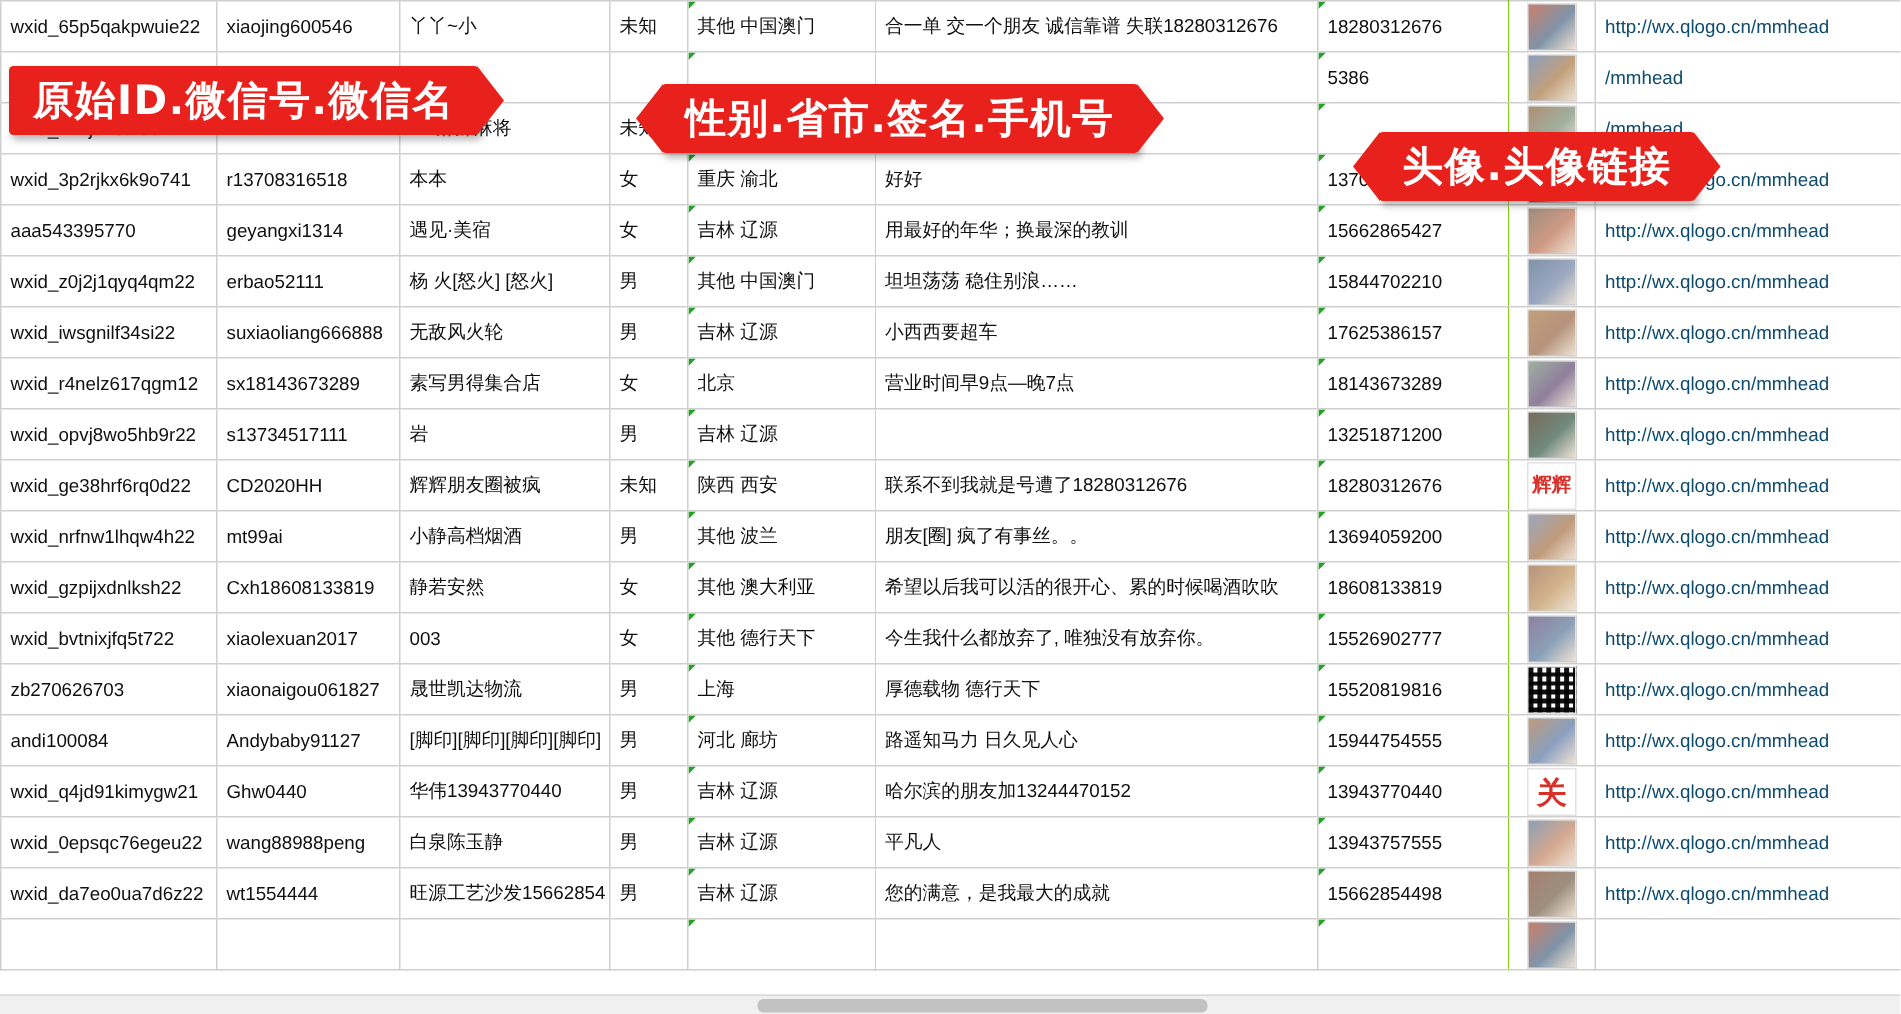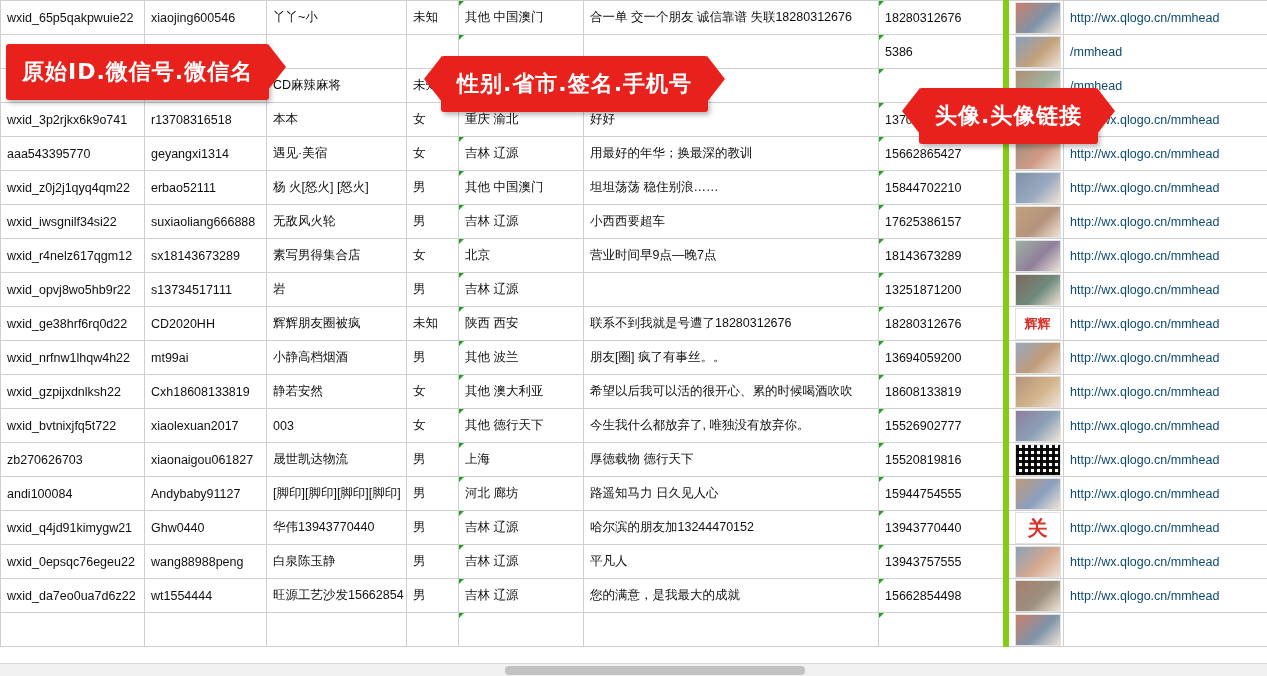--- a/index.html
+++ b/index.html
@@ -40,29 +40,29 @@
   col.c-name     { width: 140px; }
   col.c-gender   { width: 52px;  }
   col.c-region   { width: 125px; }
   col.c-sign     { width: 295px; }
   col.c-phone    { width: 127px; }
   col.c-avatar   { width: 58px;  }
   col.c-link     { width: 204px; }
 
   td.avatar-cell { padding: 0; text-align: center; }
   .avatar {
-    width: 46px; height: 32px;
+    width: 33px; height: 32px;
     margin: 0 auto;
     display: block;
     border: 1px solid #e2e2e2;
   }
   td.link-cell { color: #0c4a6e; }
 
   
-  .sheet tr td:nth-child(7) { border-right: 6px solid #84cc16; }
+  .sheet tr td:nth-child(7) { border-right: 1px solid #84cc16; }
 
   
   td.region-cell { position: relative; margin-left: 41px; }
   td.region-cell::before {
     content: "";
     position: absolute;
     left: 0; top: 0;
     border-top: 5px solid #22a322;
     border-right: 5px solid transparent;
   }
@@ -71,24 +71,24 @@
     content: "";
     position: absolute;
     left: 0; top: 0;
     border-top: 5px solid #22a322;
     border-right: 5px solid transparent;
   }
 
   
   .ribbon {
     position: absolute;
-    height: 56px;
+    height: 46px;
     background: #e8211c;
     color: #ffffff;
-    font-size: 22px;
+    font-size: 27px;
     font-weight: bold;
     letter-spacing: 1px;
     display: flex;
     align-items: center;
     justify-content: center;
     padding: 0 16px;
     border-radius: 3px;
     box-shadow: 2px 3px 5px rgba(0,0,0,0.28);
     font-family: "DejaVu Sans", sans-serif;
     white-space: nowrap;

